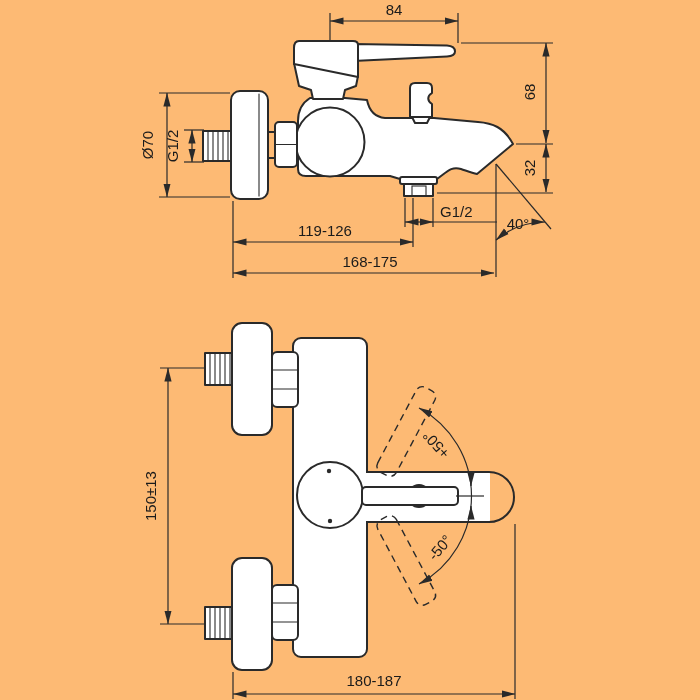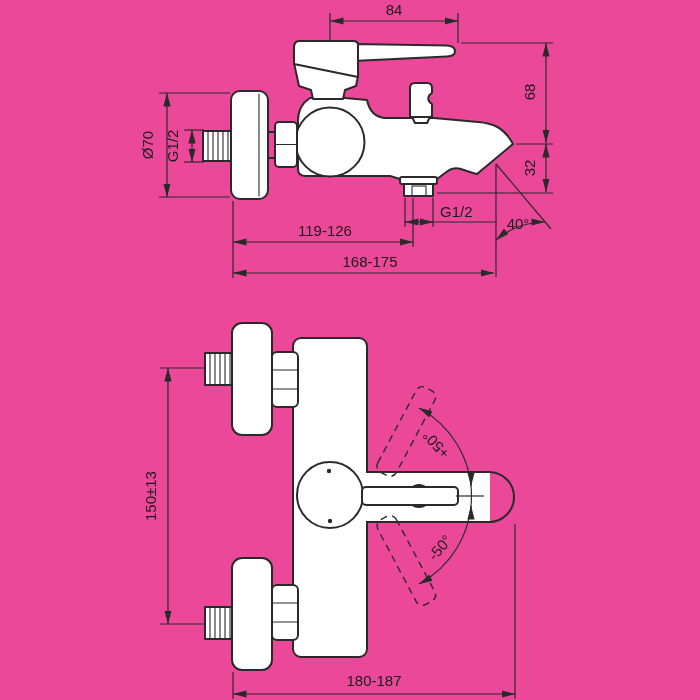--- a/index.html
+++ b/index.html
@@ -1,16 +1,16 @@
 <!DOCTYPE html>
 <html><head>
 <meta charset="utf-8">
 <style>
   html,body{margin:0;padding:0;background:#ffffff;}
-  .stage{width:700px;height:700px;background:#ec4899;position:relative;font-family:"Liberation Sans",sans-serif;}
+  .stage{width:700px;height:700px;background:#fdba74;position:relative;font-family:"Liberation Sans",sans-serif;}
   svg{display:block;}
   .part{fill:#ffffff;stroke:#2a2a2a;stroke-width:2;stroke-linejoin:round;stroke-linecap:round;}
   .partline{fill:none;stroke:#2a2a2a;stroke-width:2;stroke-linecap:round;}
   .thin{fill:none;stroke:#2a2a2a;stroke-width:1.1;stroke-linecap:round;}
   .dim{fill:none;stroke:#2a2a2a;stroke-width:1.2;}
   .dashed{fill:none;stroke:#2a2a2a;stroke-width:1.4;stroke-dasharray:7 5;}
   .lbl{font-family:"Liberation Sans",sans-serif;font-size:15px;fill:#1b1b1b;}
   .mid{text-anchor:middle;}
 </style>
 </head>

